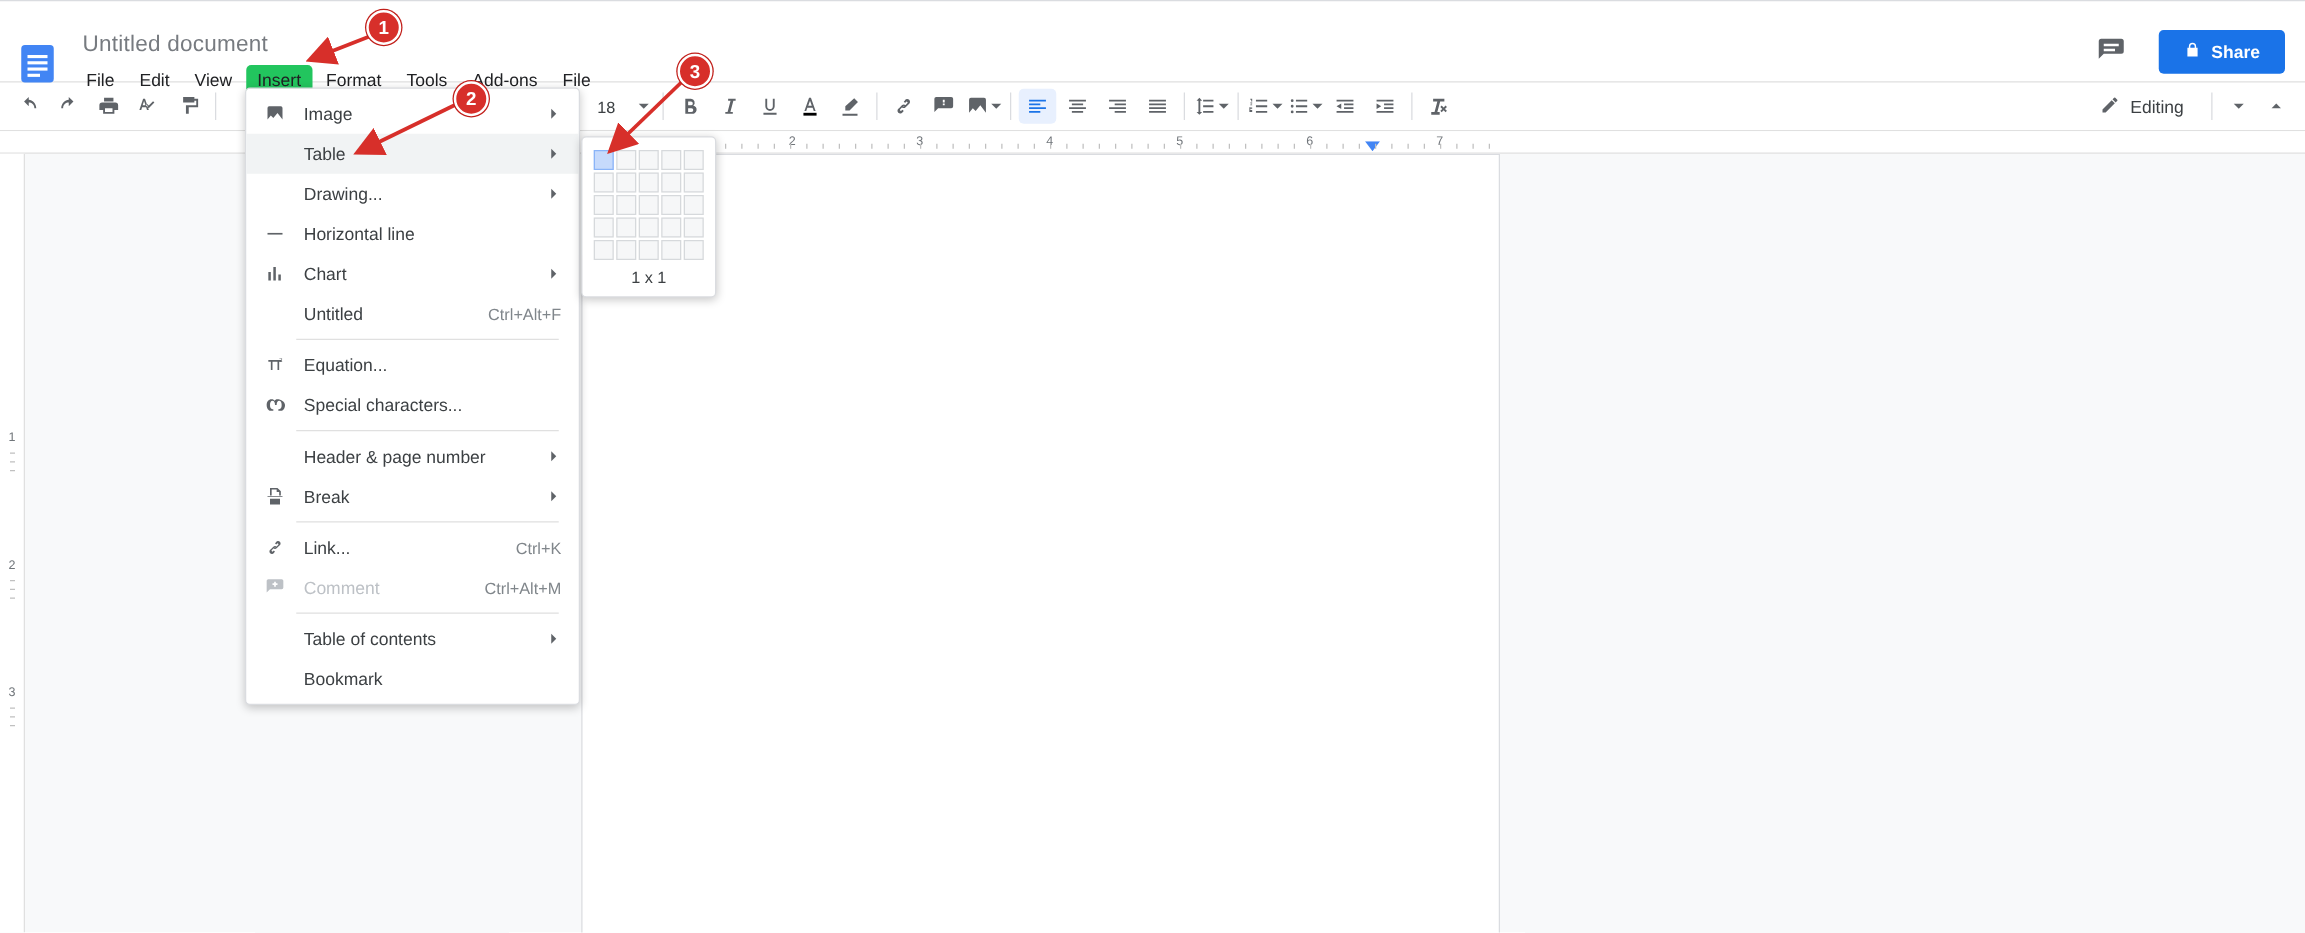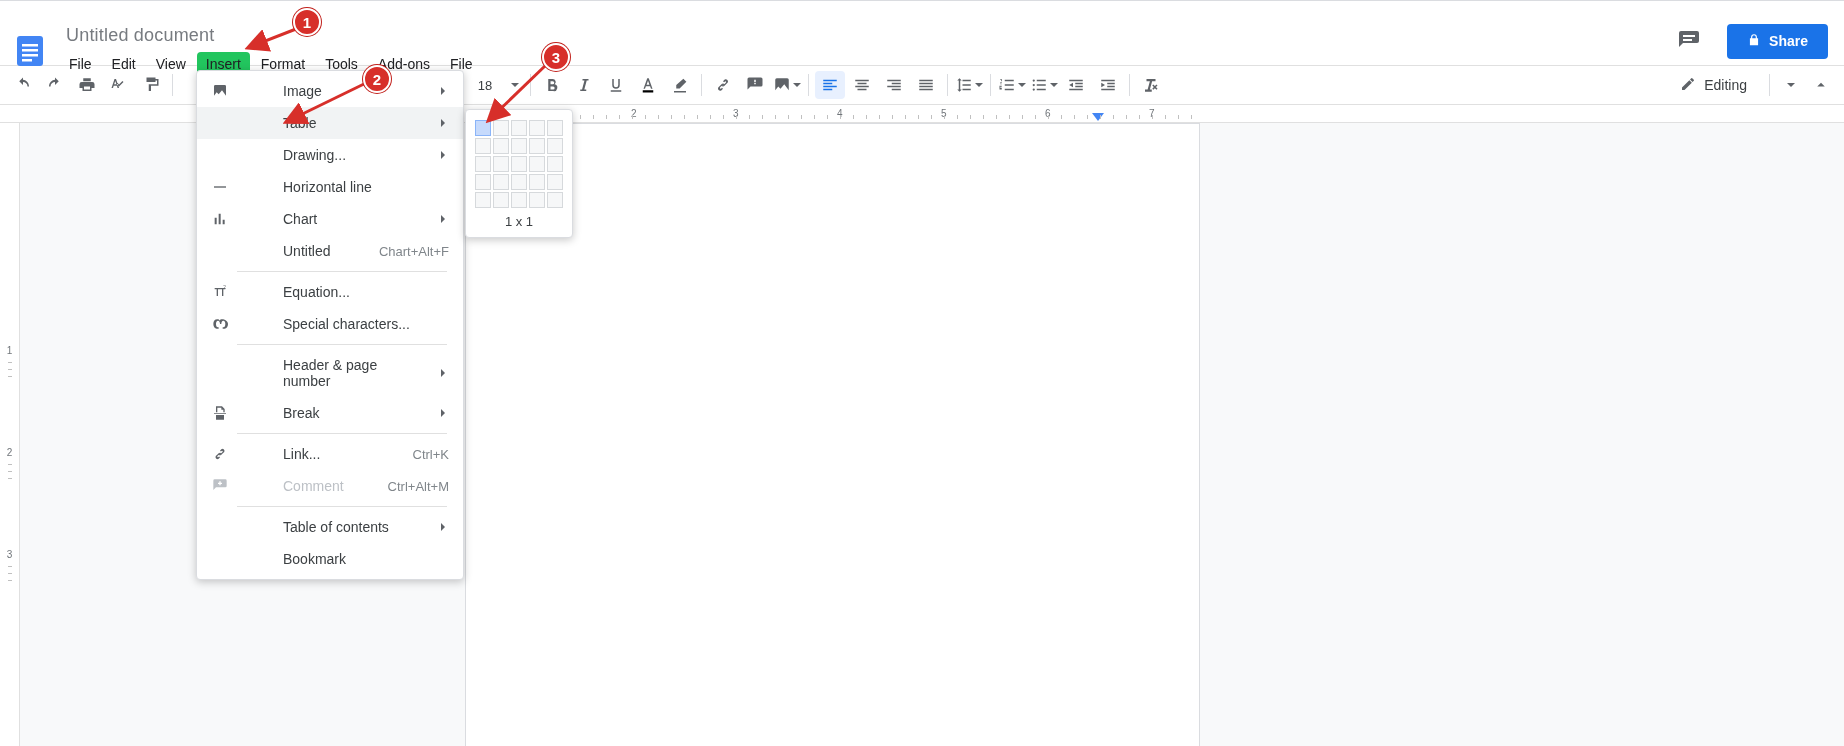--- a/index.html
+++ b/index.html
@@ -104,21 +104,21 @@
     z-index:50;
   }
   .menu-popup .mrow {
     display:flex; align-items:center; padding:8px 14px; gap:14px; font-size:14px;
     color:#3c4043; cursor:pointer; position:relative;
   }
   .menu-popup .mrow.highlight { background:#f1f3f4; }
   .menu-popup .mrow.disabled { color:#bdc1c6; }
   .menu-popup .mrow .ico { width:18px; display:flex; justify-content:center; color:#5f6368;}
   .menu-popup .mrow.disabled .ico { color:#bdc1c6; }
-  .menu-popup .mrow .label { flex:1;margin-left:40px; }
+  .menu-popup .mrow .label { flex:1; }
   .menu-popup .mrow .shortcut { font-size:13px; color:#80868b; }
   .menu-popup .mrow .subarrow {
     width:0; height:0; border:4px solid transparent; border-left-color:#5f6368;
   }
   .menu-popup hr.msep {
     border:none; border-top:1px solid #e0e0e0; margin:4px 16px 4px 40px;
   }
 
   
   .table-popup {
@@ -477,21 +477,21 @@
         <svg width="16" height="16" viewBox="0 0 24 24">
           <path fill="currentColor" d="M4 20h3V10H4v10zm6 0h3V4h-3v16zm6 0h3v-7h-3v7z"></path>
         </svg>
       </span>
     <span class="label">Chart</span>
     <span class="subarrow"></span>
   </div>
   <div class="mrow">
     <span class="ico"></span>
     <span class="label">Untitled</span>
-    <span class="shortcut">Chart+Alt+F</span>
+    <span class="shortcut">Ctrl+Alt+F</span>
   </div>
   <hr class="msep">
   <div class="mrow">
     <span class="ico">
         <svg width="16" height="16" viewBox="0 0 24 24">
           <path fill="currentColor" d="M4 6h16v2h-3v10h-2V8h-6v10H7V8H4V6z"></path>
           <text x="17" y="8" font-size="7" fill="currentColor">2</text>
         </svg>
       </span>
     <span class="label">Equation...</span>

